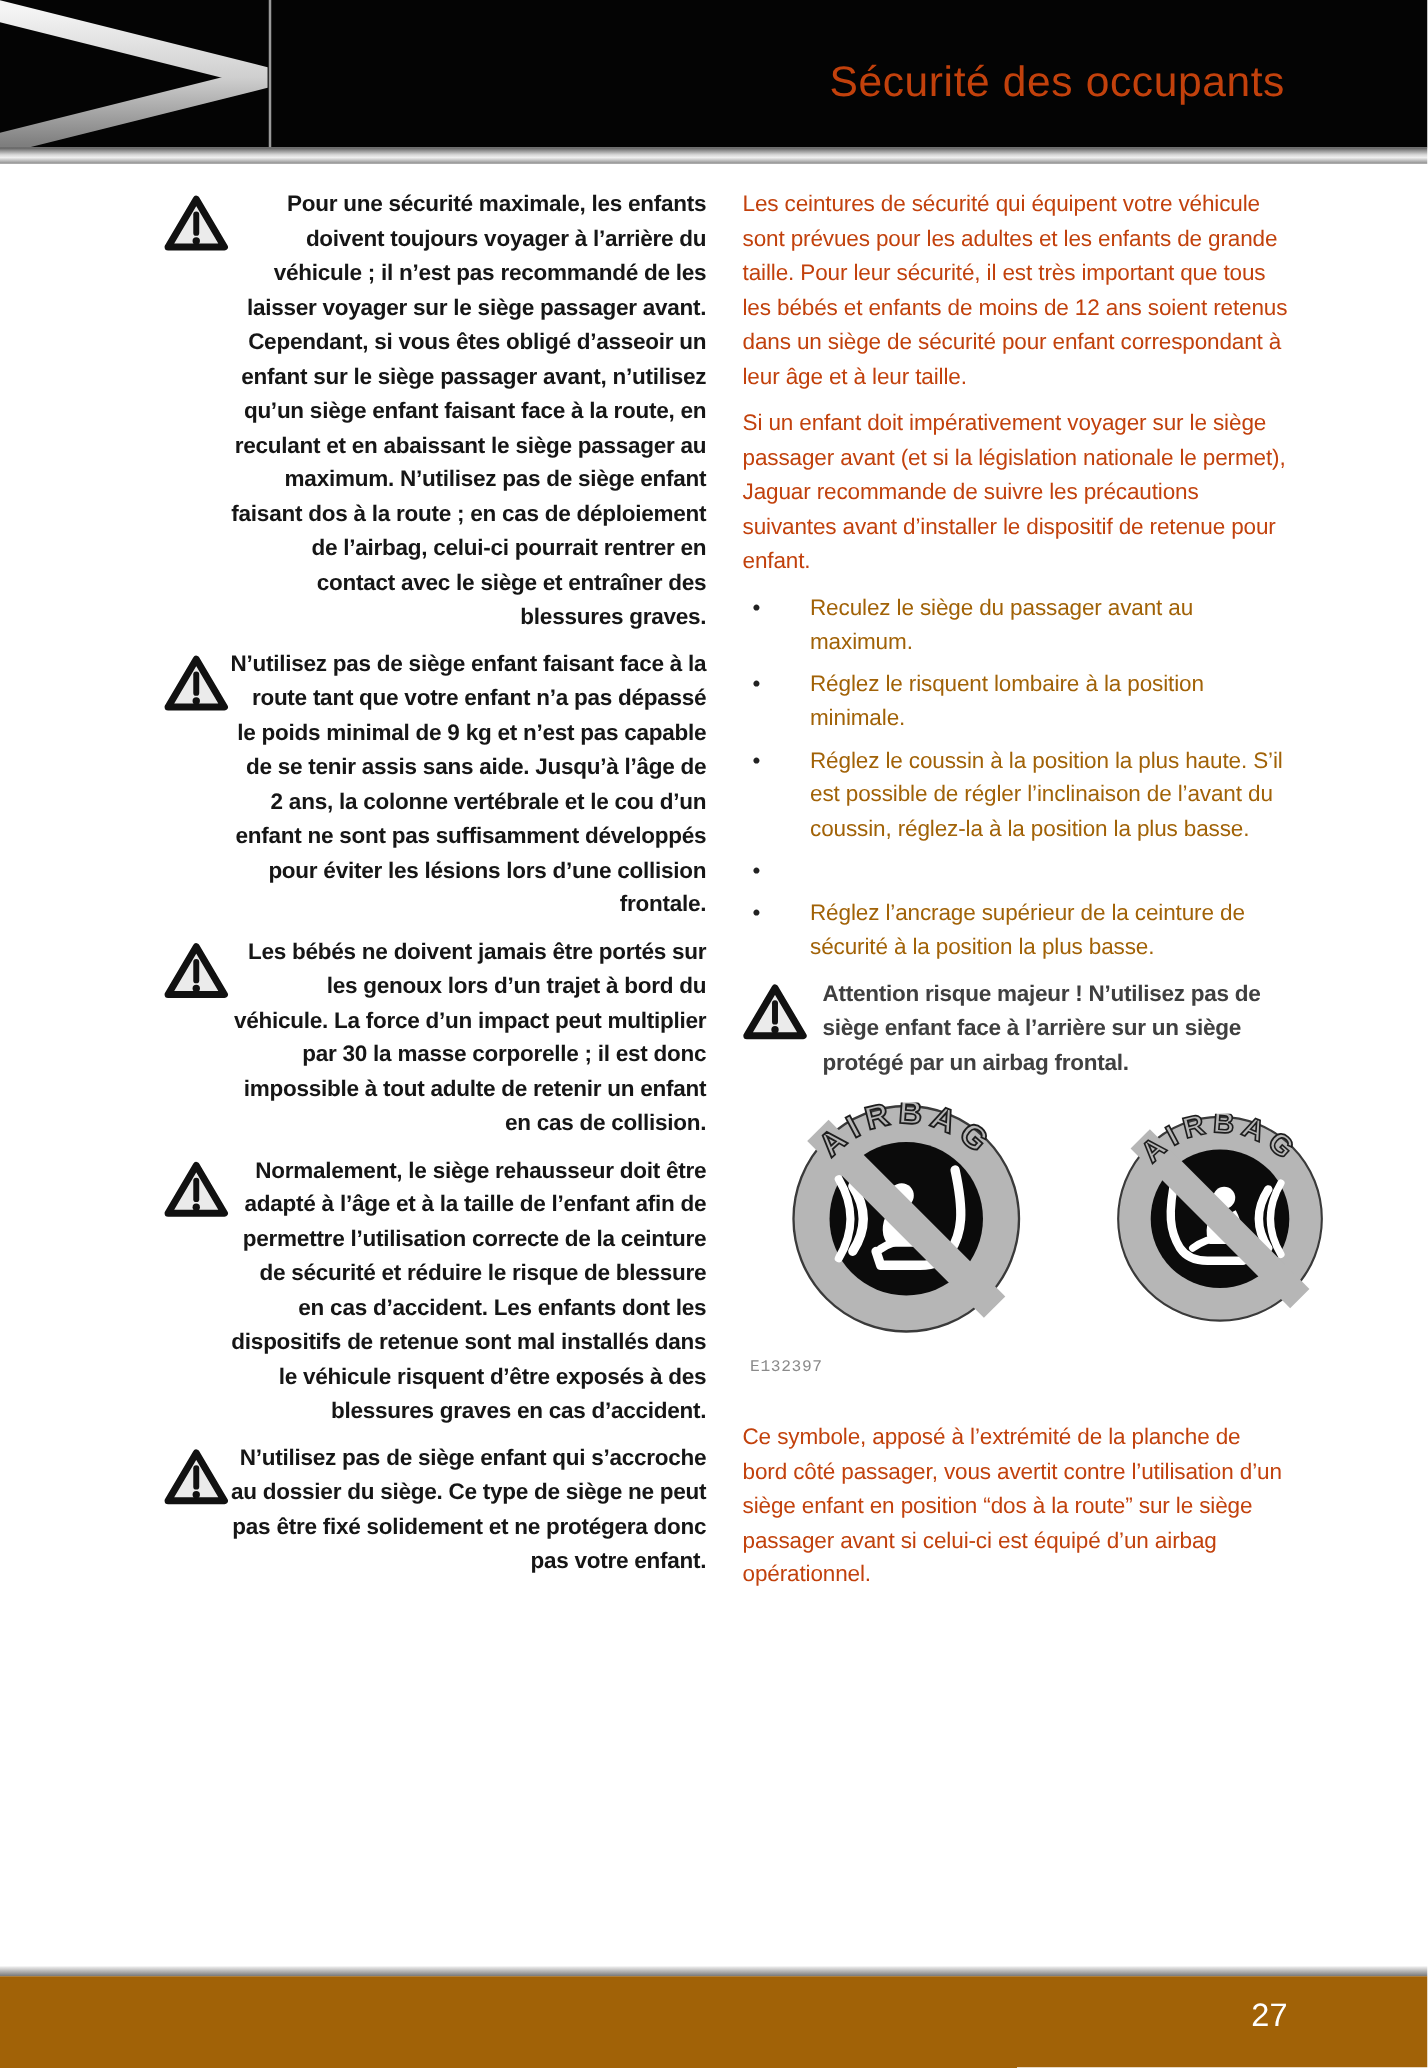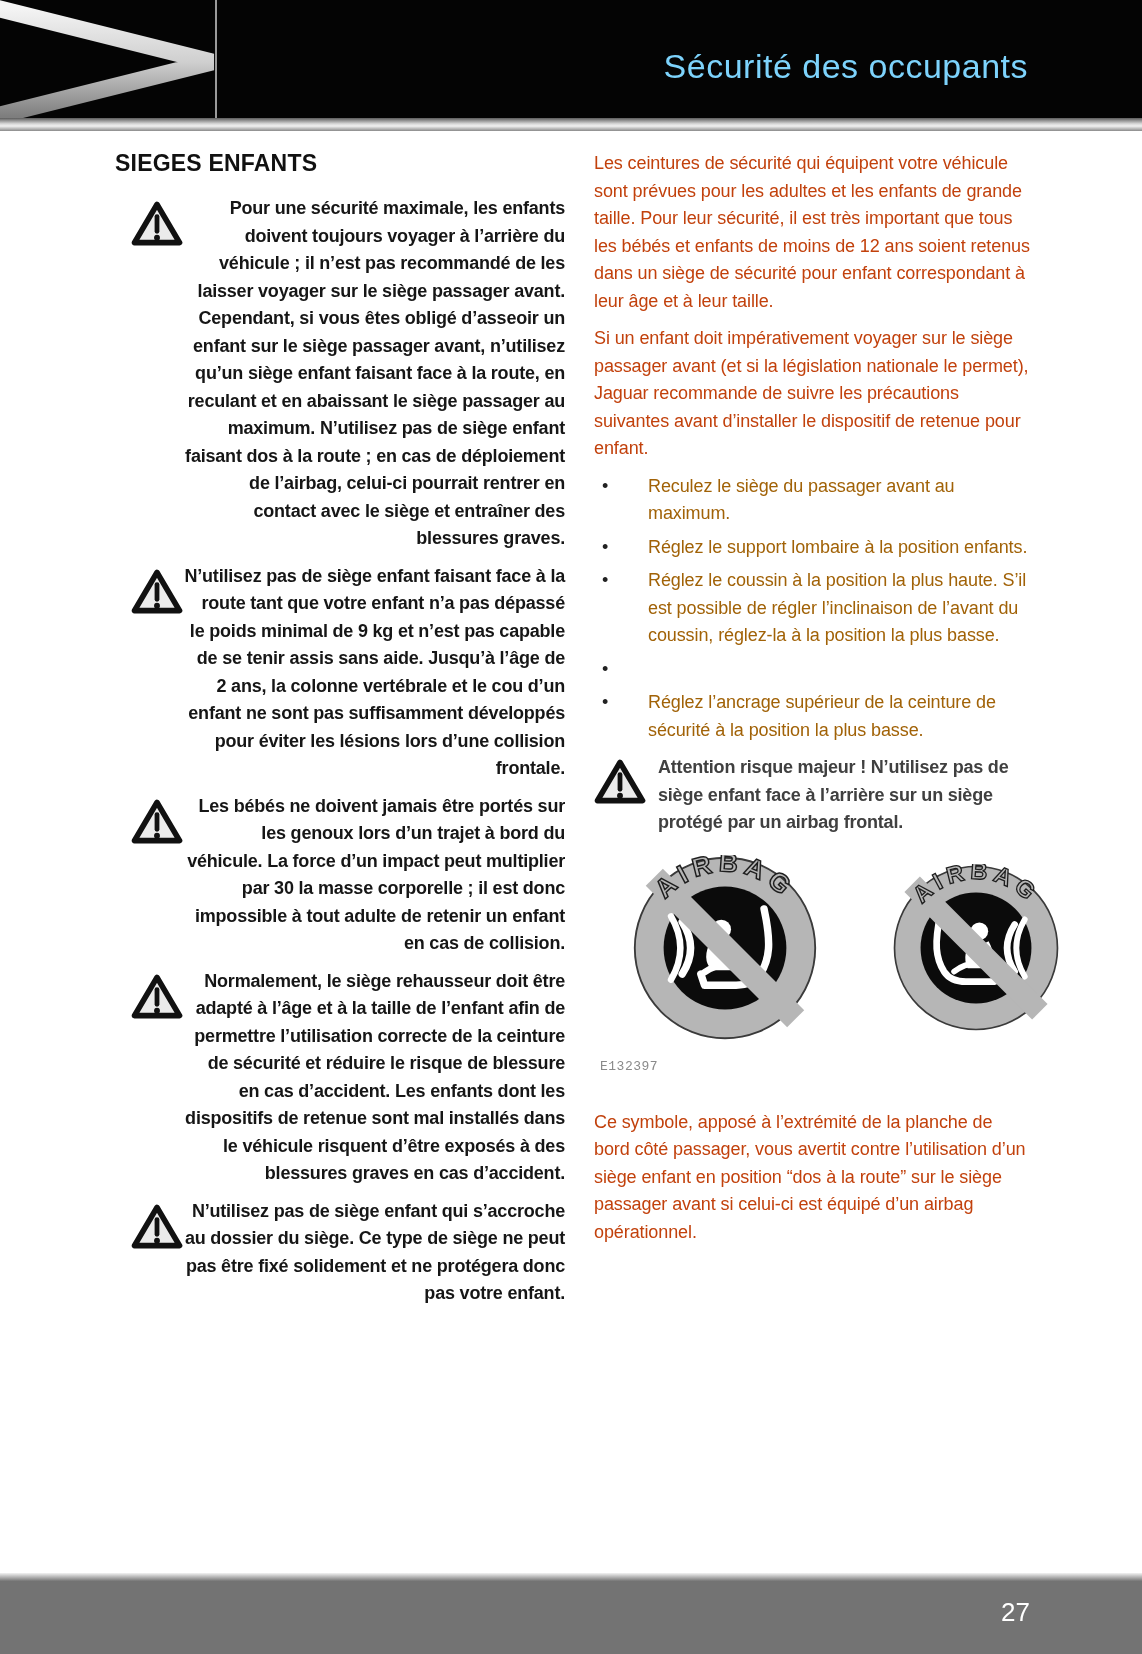--- a/index.html
+++ b/index.html
@@ -6,33 +6,33 @@
   body{
     width:1142px;height:1654px;position:relative;background:#ffffff;
     font-family:"Liberation Sans",sans-serif;color:#1c1c1c;
     -webkit-font-smoothing:antialiased;overflow:hidden;
   }
   
   .header{position:absolute;top:0;left:0;width:1142px;height:118px;background:#040404;}
   .header-logo{position:absolute;top:0;left:0;}
   .header-divider{position:absolute;left:215px;top:0;height:118px;width:2px;background:#9a9a9a;}
   .header-title{
-    position:absolute;top:44px;right:114px;color:#7dd3fc;
+    position:absolute;top:44px;right:114px;color:#c2410c;
     font-size:34px;line-height:44px;letter-spacing:.5px;font-weight:400;
   }
   .header-strip{
     position:absolute;top:118px;left:0;width:1142px;height:13px;
     background:linear-gradient(180deg,#5c5c5c 0%,#d8d8d8 45%,#f0f0f0 62%,#8a8a8a 100%);
   }
   
   .footer-strip{
     position:absolute;top:1573px;left:0;width:1142px;height:8px;
     background:linear-gradient(180deg,#f2f2f2 0%,#777777 100%);
   }
-  .footer{position:absolute;top:1581px;left:0;width:1142px;height:73px;background:#737373;}
+  .footer{position:absolute;top:1581px;left:0;width:1142px;height:73px;background:#a16207;}
   .page-number{position:absolute;top:16px;right:112px;color:#ffffff;font-size:26px;font-weight:400;}
   
   .col-left{position:absolute;left:115px;top:150px;width:450px;}
   .col-right{position:absolute;left:594px;top:150px;width:436px;}
   .section-heading{font-size:23px;font-weight:bold;letter-spacing:.2px;margin:0 0 18px 0;color:#111;}
   
   .warning{display:flex;margin-bottom:10px;text-align:right;}
   .warning .icon-cell{flex:0 0 68px;padding-top:5px;}
   .warning .w-text{
     flex:1;font-weight:bold;font-size:18px;line-height:27.5px;color:#161616;letter-spacing:-.2px;
@@ -66,21 +66,20 @@
       </linearGradient>
     </defs>
     <polyline points="-4,8 212,62 -4,116" fill="none" stroke="url(#silver)" stroke-width="17"></polyline>
   </svg>
   <div class="header-divider"></div>
   <div class="header-title">Sécurité des occupants</div>
 </div>
 <div class="header-strip"></div>
 
 <div class="col-left">
-  <h1 class="section-heading">SIEGES ENFANTS</h1>
 
   <div class="warning">
     <div class="icon-cell">
       <svg width="52" height="47" viewBox="0 0 60 54">
         <polygon points="30,5 56,49 4,49" fill="#ebebeb" stroke="#111" stroke-width="6.5" stroke-linejoin="round"></polygon>
         <line x1="30" y1="19" x2="30" y2="36" stroke="#111" stroke-width="5.5" stroke-linecap="round"></line>
         <circle cx="30" cy="43.5" r="3.4" fill="#111"></circle>
       </svg>
     </div>
     <div class="w-text">Pour une sécurité maximale, les enfants doivent toujours voyager à l’arrière du véhicule ; il n’est pas recommandé de les laisser voyager sur le siège passager avant. Cependant, si vous êtes obligé d’asseoir un enfant sur le siège passager avant, n’utilisez qu’un siège enfant faisant face à la route, en reculant et en abaissant le siège passager au maximum. N’utilisez pas de siège enfant faisant dos à la route ; en cas de déploiement de l’airbag, celui-ci pourrait rentrer en contact avec le siège et entraîner des blessures graves.</div>
@@ -135,21 +134,21 @@
   <p class="para">Les ceintures de sécurité qui équipent votre véhicule sont prévues pour les adultes et les enfants de grande taille. Pour leur sécurité, il est très important que tous les bébés et enfants de moins de 12 ans soient retenus dans un siège de sécurité pour enfant correspondant à leur âge et à leur taille.</p>
   <p class="para">Si un enfant doit impérativement voyager sur le siège passager avant (et si la législation nationale le permet), Jaguar recommande de suivre les précautions suivantes avant d’installer le dispositif de retenue pour enfant.</p>
 
   <div class="bullet-list">
     <div class="bullet-item">
       <span class="marker">•</span>
       <span class="b-text">Reculez le siège du passager avant au maximum.</span>
     </div>
     <div class="bullet-item">
       <span class="marker">•</span>
-      <span class="b-text">Réglez le support lombaire à la position enfants.</span>
+      <span class="b-text">Réglez le risquent lombaire à la position minimale.</span>
     </div>
     <div class="bullet-item">
       <span class="marker">•</span>
       <span class="b-text">Réglez le coussin à la position la plus haute. S’il est possible de régler l’inclinaison de l’avant du coussin, réglez-la à la position la plus basse.</span>
     </div>
     <div class="bullet-item">
       <span class="marker">•</span>
     </div>
     <div class="bullet-item">
       <span class="marker">•</span>

